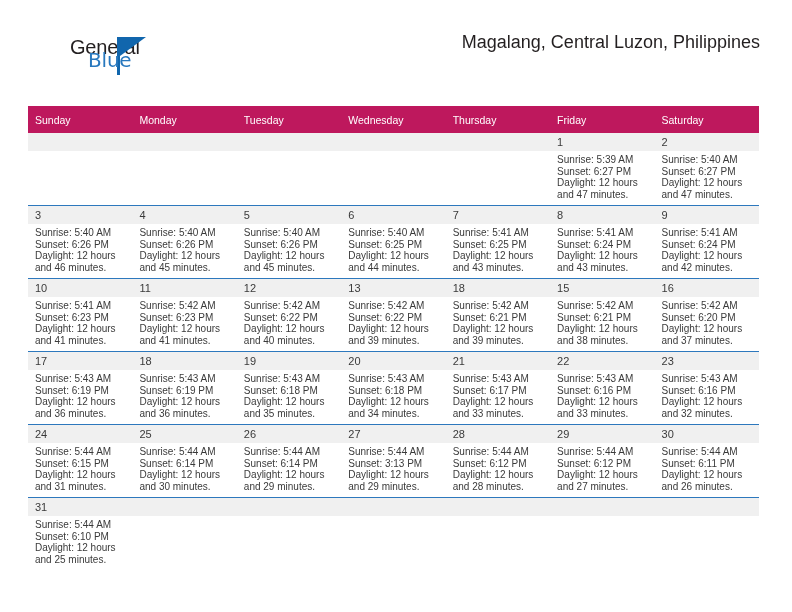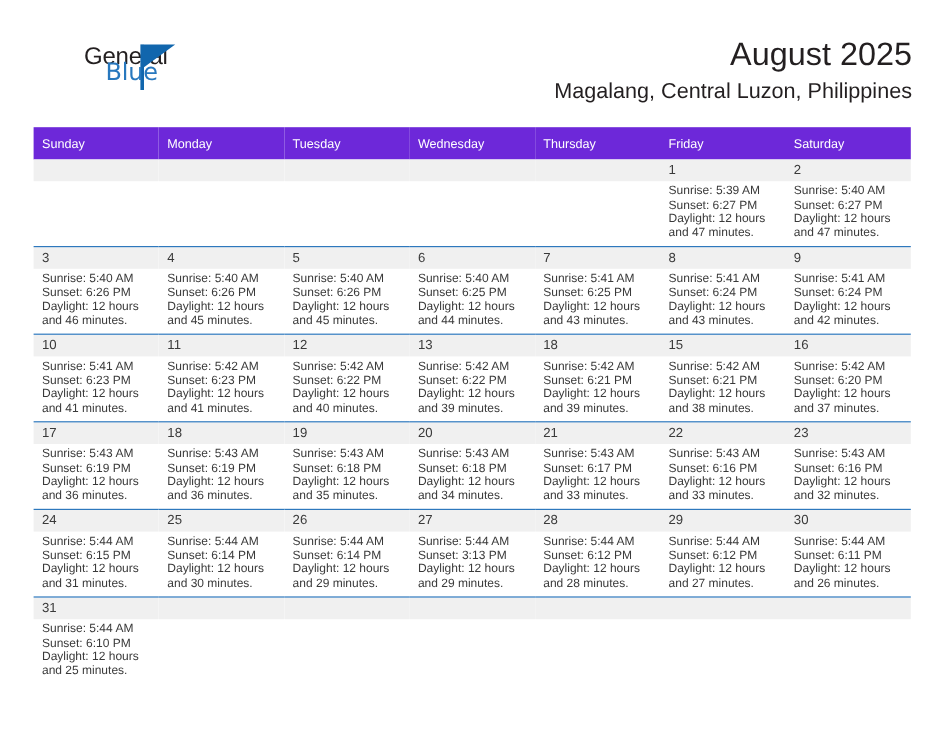--- a/index.html
+++ b/index.html
@@ -97,21 +97,21 @@
   
   .calendar {
     position: absolute;
     left: 28px;
     top: 106px;
     width: 731px;
     border-collapse: collapse;
     table-layout: fixed;
   }
   .calendar th {
-    background: #6d28d9;
+    background: #be185d;
     color: #ffffff;
     font-size: 10.5px;
     font-weight: normal;
     text-align: left;
     padding: 5px 0 5px 7px;
     height: 17px;
     border: none;
   }
   .calendar td {
     vertical-align: top;
@@ -158,21 +158,20 @@
   <div class="header">
 
     <div class="brand">
       <span class="brand-general">General</span>
       <span class="brand-bar"></span>
       <span class="brand-flag"></span>
       <span class="brand-blue">Blue</span>
     </div>
 
     <div class="title-block">
-      <div class="cal-title">August 2025</div>
       <div class="cal-subtitle">Magalang, Central Luzon, Philippines</div>
     </div>
 
   </div>
 
   <table class="calendar">
     <thead>
       <tr>
         <th>Sunday</th>
         <th>Monday</th>

